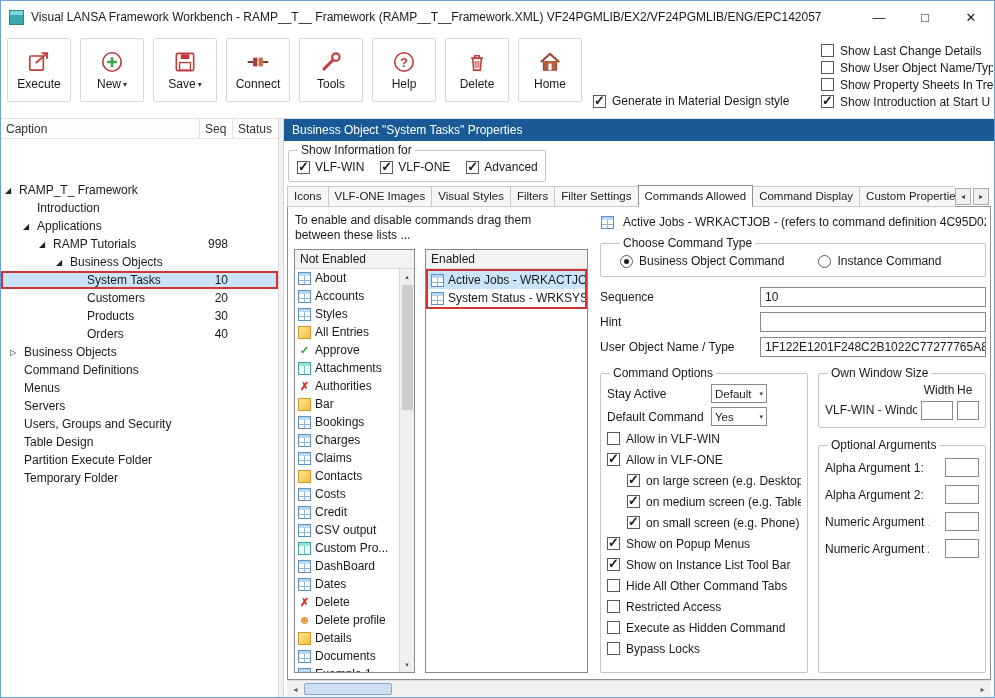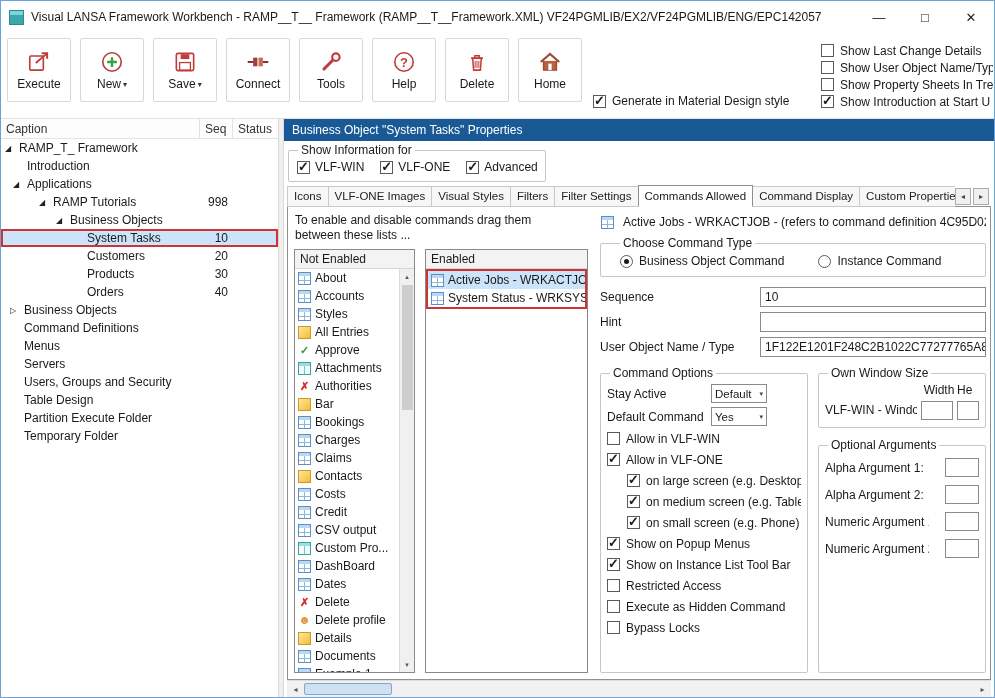--- a/index.html
+++ b/index.html
@@ -32,27 +32,27 @@
   .main{flex:1;display:flex;min-height:0;}
   .tree-panel{width:277px;flex:none;display:flex;flex-direction:column;background:#fff;}
   .splitter{width:6px;flex:none;background:#f0f0f0;border-left:1px solid #d8d8d8;border-right:1px solid #d8d8d8;}
 
   
   .tree-header{height:20px;flex:none;display:flex;border-bottom:1px solid #e3e3e3;color:#333;background:#fdfdfd;}
   .th-cell{padding:3px 5px;border-right:1px solid #e3e3e3;overflow:hidden;white-space:nowrap;}
   .th-caption{width:199px;flex:none;}
   .th-seq{width:33px;flex:none;}
   .th-status{flex:1;border-right:none;}
-  .tree-rows{flex:1;overflow:hidden;}
+  .tree-rows{flex:1;overflow:hidden;margin-top:42px;}
   .trow{height:18px;display:flex;align-items:center;position:relative;}
   .trow.sel{background:#cbe4f9;}
   .trow.redbox{outline:2px solid #cf3434;outline-offset:-2px;}
   .tcap{width:199px;flex:none;display:flex;align-items:center;overflow:hidden;white-space:nowrap;}
   .lvl-0 .tcap{padding-left:4px;}
-  .lvl-1 .tcap{padding-left:12px;}
+  .lvl-1 .tcap{padding-left:22px;}
   .lvl-2 .tcap{padding-left:38px;}
   .lvl-3 .tcap{padding-left:55px;}
   .lvl-4 .tcap{padding-left:72px;}
   .tight .tcap{padding-left:9px !important;}
   .arrow{width:14px;flex:none;font-size:8px;color:#222;text-align:left;}
   .arr-expanded::before{content:"◢";}
   .arr-collapsed::before{content:"▷";}
   .tseq{width:33px;flex:none;text-align:right;padding-right:5px;}
   .tstatus{flex:1;}
 
@@ -783,20 +783,24 @@
                     <label class="crow">
                       <span class="cb checked"></span>
                       <span>Show on Popup Menus</span>
                     </label>
 
                     <label class="crow">
                       <span class="cb checked"></span>
                       <span>Show on Instance List Tool Bar</span>
                     </label>
 
+                    <label class="crow">
+                      <span class="cb"></span>
+                      <span>Hide All Other Command Tabs</span>
+                    </label>
 
                     <label class="crow">
                       <span class="cb"></span>
                       <span>Restricted Access</span>
                     </label>
 
                     <label class="crow">
                       <span class="cb"></span>
                       <span>Execute as Hidden Command</span>
                     </label>

